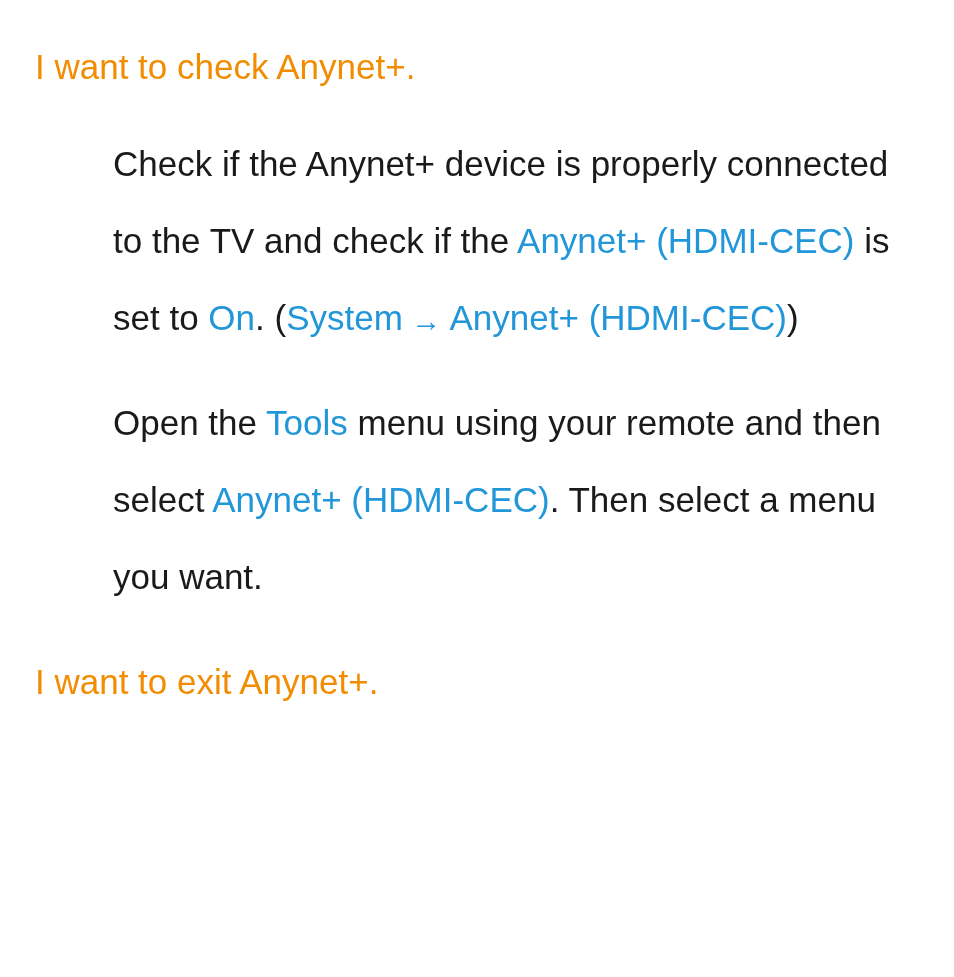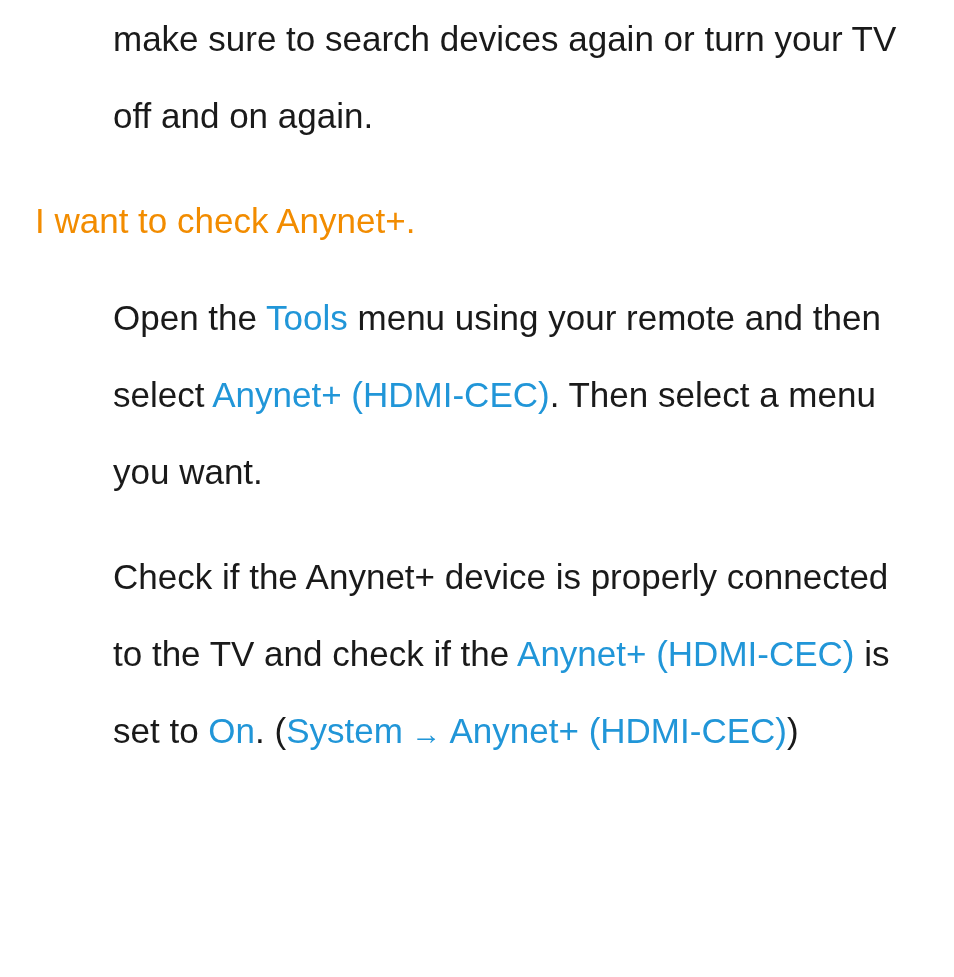--- a/index.html
+++ b/index.html
@@ -41,28 +41,26 @@
       color: #2196d8;
       font-size: 30px;
       vertical-align: middle;
     }
   </style>
 </head>
 <body>
 
 <div class="content">
 
-  <div class="indent para-top">
-    <span>make sure to search devices again or turn your TV off and on again.</span>
-  </div>
 
   <div class="heading">I want to check Anynet+.</div>
+
+  <div class="indent para">
+    <span>Check if the Anynet+ device is properly connected to the TV and check if the </span><span class="hl">Anynet+ (HDMI-CEC)</span><span> is set to </span><span class="hl">On</span><span>. (</span><span class="hl">System</span><span class="arrow"> → </span><span class="hl">Anynet+ (HDMI-CEC)</span><span>)</span>
+  </div>
 
   <div class="indent para">
     <span>Open the </span><span class="hl">Tools</span><span> menu using your remote and then select </span><span class="hl">Anynet+ (HDMI-CEC)</span><span>. Then select a menu you want.</span>
   </div>
 
-  <div class="indent para">
-    <span>Check if the Anynet+ device is properly connected to the TV and check if the </span><span class="hl">Anynet+ (HDMI-CEC)</span><span> is set to </span><span class="hl">On</span><span>. (</span><span class="hl">System</span><span class="arrow"> → </span><span class="hl">Anynet+ (HDMI-CEC)</span><span>)</span>
-  </div>
-
+  <div class="heading">I want to exit Anynet+.</div>
 
 </div>
 
 </body></html>

